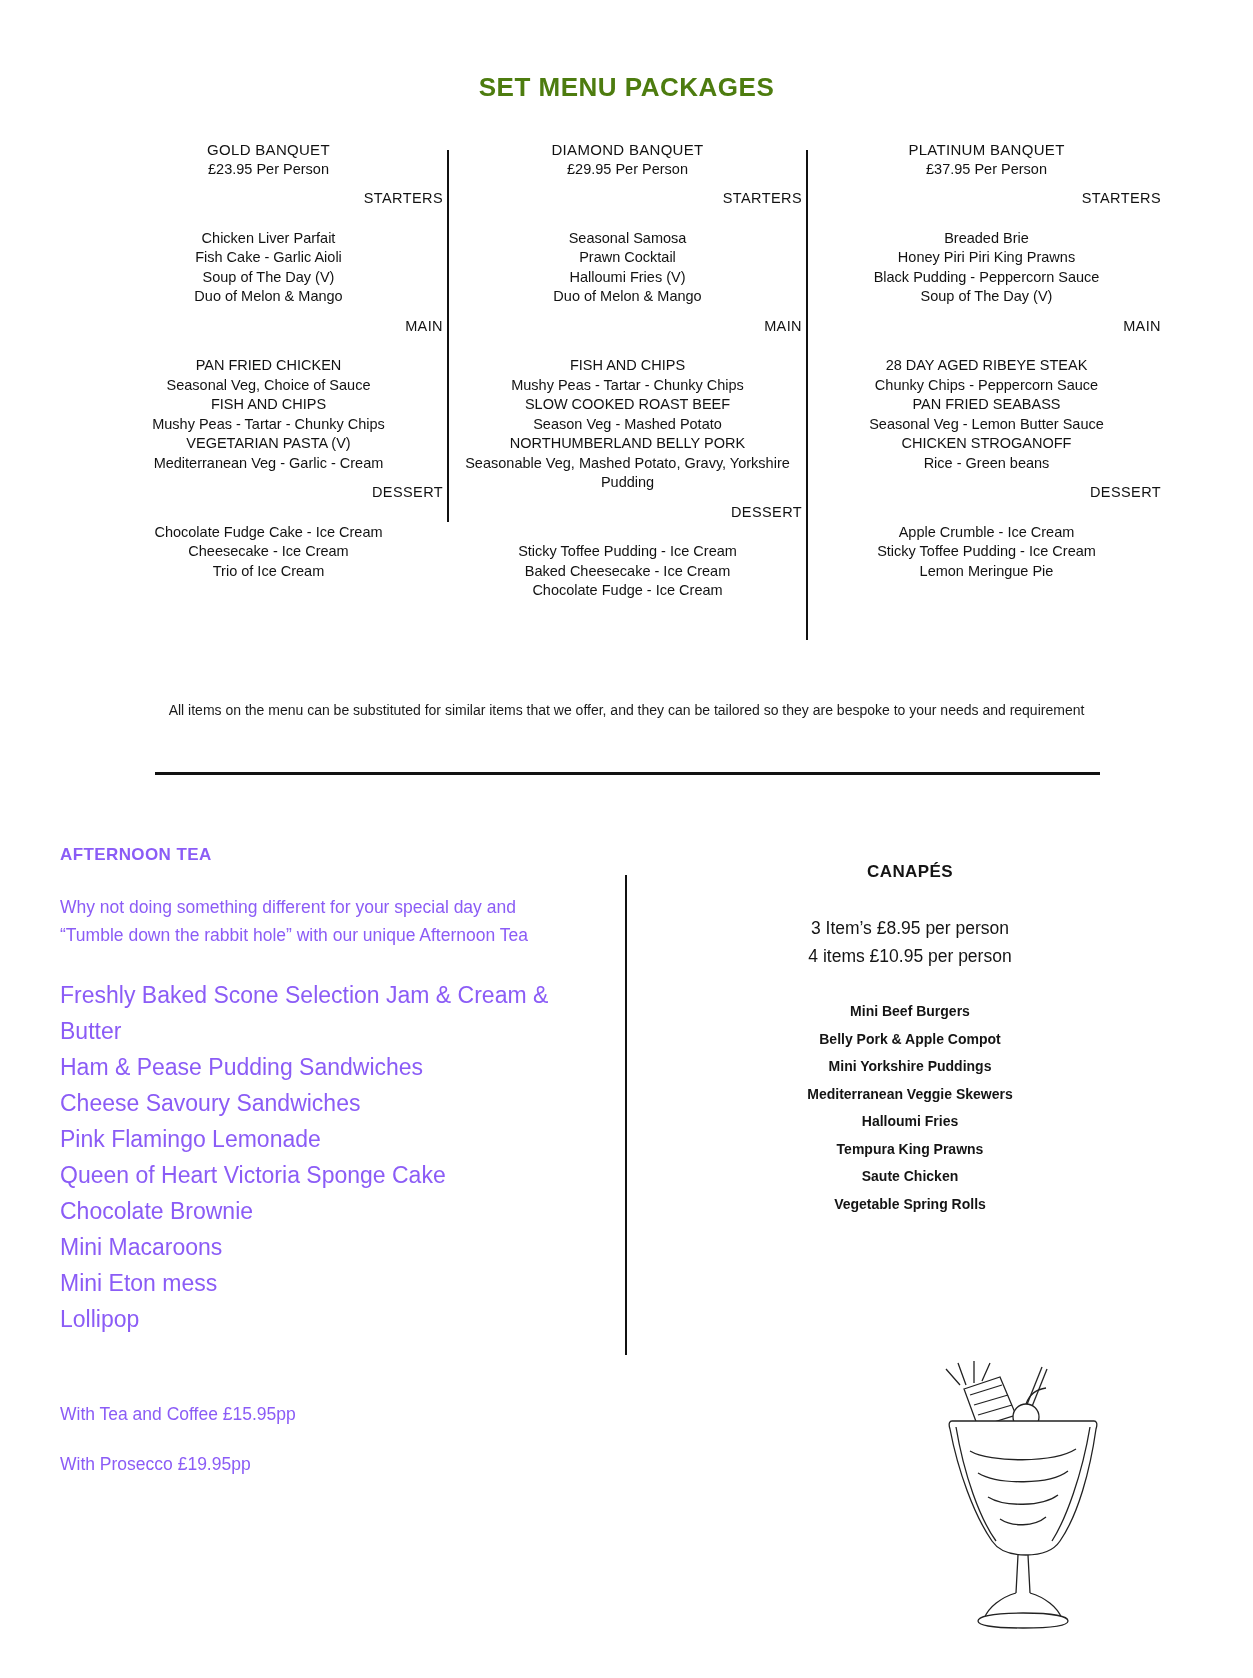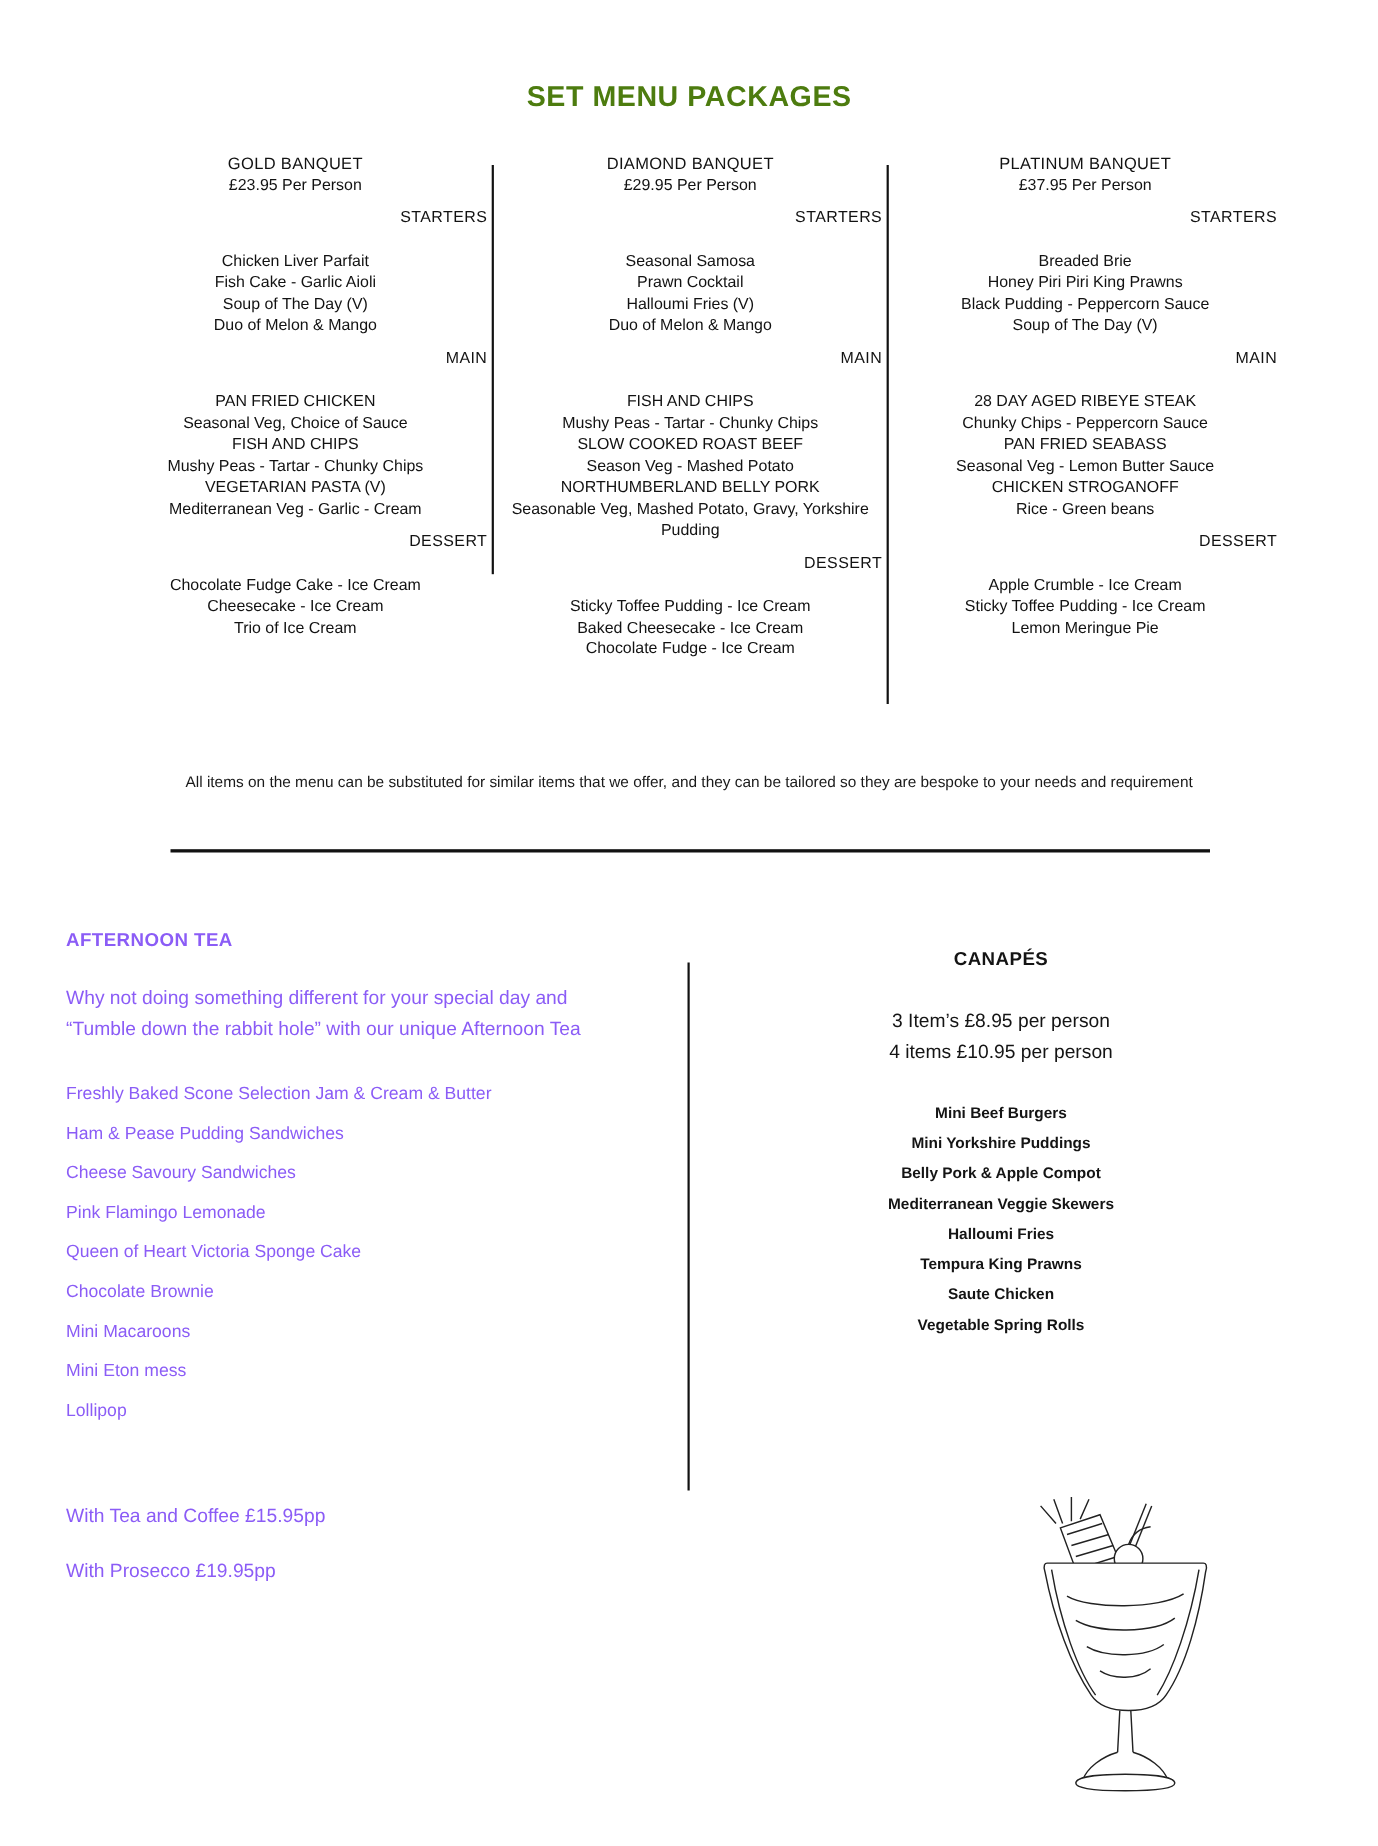--- a/index.html
+++ b/index.html
@@ -115,21 +115,21 @@
     font-weight: bold;
     letter-spacing: 0.4px;
   }
   .at-intro {
     margin-top: 28px;
     font-size: 17.5px;
     line-height: 28px;
   }
   .at-items {
     margin-top: 28px;
-    font-size: 16px;
+    font-size: 23px;
     line-height: 36px;
   }
   .at-footer {
     margin-top: 52px;
     font-size: 17.5px;
     line-height: 50px;
   }
 
   .vrule {
     position: absolute;
@@ -307,22 +307,22 @@
   <div class="vrule"></div>
 
   <div class="canapes">
     <div class="cn-title">CANAPÉS</div>
     <div class="cn-prices">
       <div>3 Item’s £8.95 per person</div>
       <div>4 items £10.95 per person</div>
     </div>
     <div class="cn-items">
       <div>Mini Beef Burgers</div>
+      <div>Belly Pork &amp; Apple Compot</div>
       <div>Mini Yorkshire Puddings</div>
-      <div>Belly Pork &amp; Apple Compot</div>
       <div>Mediterranean Veggie Skewers</div>
       <div>Halloumi Fries</div>
       <div>Tempura King Prawns</div>
       <div>Saute Chicken</div>
       <div>Vegetable Spring Rolls</div>
     </div>
   </div>
 
   <div class="drink">
     <svg width="190" height="275" viewBox="0 0 190 275" fill="none" stroke="#222" stroke-width="1.3">

